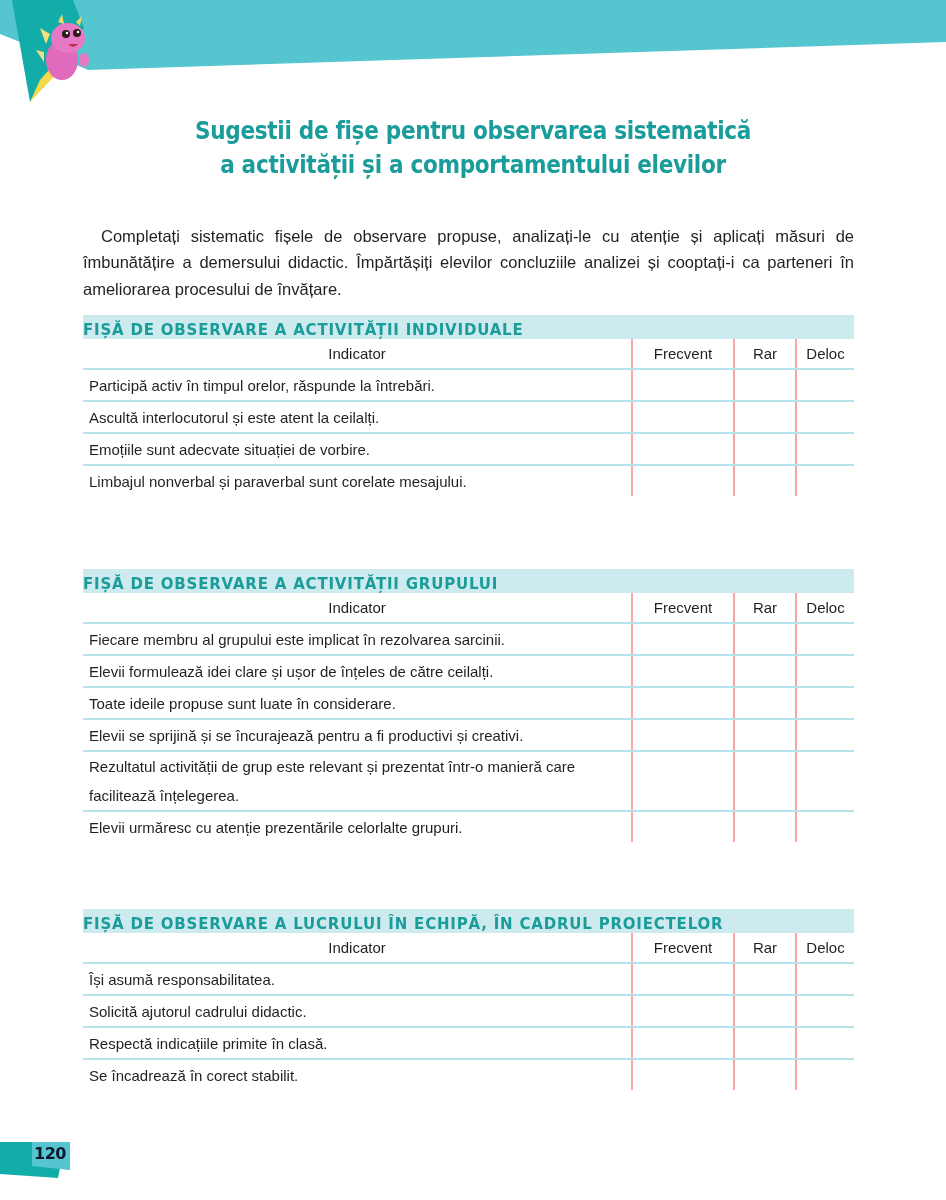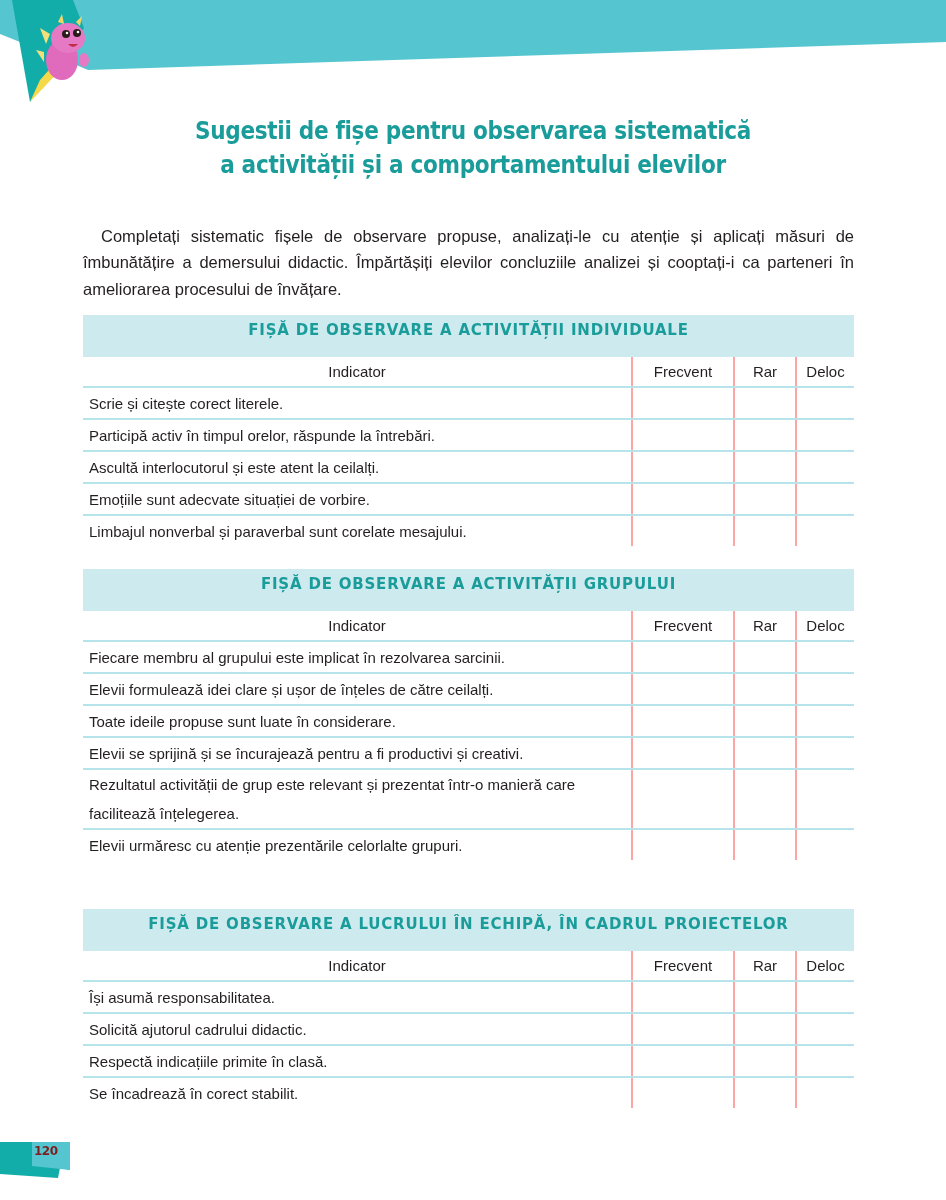--- a/index.html
+++ b/index.html
@@ -17,22 +17,22 @@
     letter-spacing: -0.3px;
   }
   .intro {
     position: absolute; left: 83px; top: 206px; width: 771px;
     font-size: 16.5px; line-height: 26.5px; text-align: justify;
     text-indent: 18px; color: #231f20;
     font-family: "Liberation Sans Narrow", "Liberation Sans", sans-serif;
   }
   .sheet { position: absolute; left: 83px; width: 771px; }
   .sheet-title {
-    height: 42px; background: #cdeaee; color: #1a9c9a;
-    text-align: center; font-weight: bold; font-size: 15px; line-height: 30px;
+    height: 24px; background: #cdeaee; color: #1a9c9a;
+    text-align: left; font-weight: bold; font-size: 15px; line-height: 30px;
     letter-spacing: 0.8px; text-transform: uppercase;
     font-family: "DejaVu Sans", sans-serif;
   }
   table { border-collapse: collapse; width: 771px; table-layout: fixed; }
   th {
     font-weight: normal; font-size: 15px; height: 29px; color: #231f20;
     border-bottom: 2px solid #b7e3ea; text-align: center; padding: 0;
   }
   td {
     font-size: 15px; height: 30px; border-bottom: 2px solid #b7e3ea;
@@ -42,22 +42,22 @@
   tr:last-child td { border-bottom: none; }
   td.blank { padding: 0; }
   .col-ind { width: 549px; }
   .col-f { width: 102px; }
   .col-r { width: 62px; }
   .col-d { width: 58px; }
   .page-num {
     position: absolute; left: 0; top: 1138px; width: 80px; height: 42px;
   }
   .page-num span {
-    position: absolute; left: 34px; top: 6px; color: #7f1d1d;
-    font-weight: bold; font-size: 12px; font-family: "DejaVu Sans", sans-serif;
+    position: absolute; left: 34px; top: 6px; color: #0f172a;
+    font-weight: bold; font-size: 16px; font-family: "DejaVu Sans", sans-serif;
     letter-spacing: -0.5px;
   }
 </style>
 </head>
 <body>
 
 <svg class="banner" viewBox="0 0 946 110" width="946" height="110">
   <polygon points="0,0 946,0 946,42 88,70 60,58 0,34" fill="#55c5d0"></polygon>
   <polygon points="12,0 73,0 84,28 30,102" fill="#12ada9"></polygon>
   <g>
@@ -94,26 +94,20 @@
         <col class="col-d">
       </colgroup>
     <tbody>
         <tr>
       <th>Indicator</th>
       <th>Frecvent</th>
       <th>Rar</th>
       <th>Deloc</th>
     </tr>
     <tr>
-          <td>Scrie și citește corect literele.</td>
-          <td class="blank"></td>
-          <td class="blank"></td>
-          <td class="blank"></td>
-        </tr>
-    <tr>
           <td>Participă activ în timpul orelor, răspunde la întrebări.</td>
           <td class="blank"></td>
           <td class="blank"></td>
           <td class="blank"></td>
         </tr>
     <tr>
           <td>Ascultă interlocutorul și este atent la ceilalți.</td>
           <td class="blank"></td>
           <td class="blank"></td>
           <td class="blank"></td>

